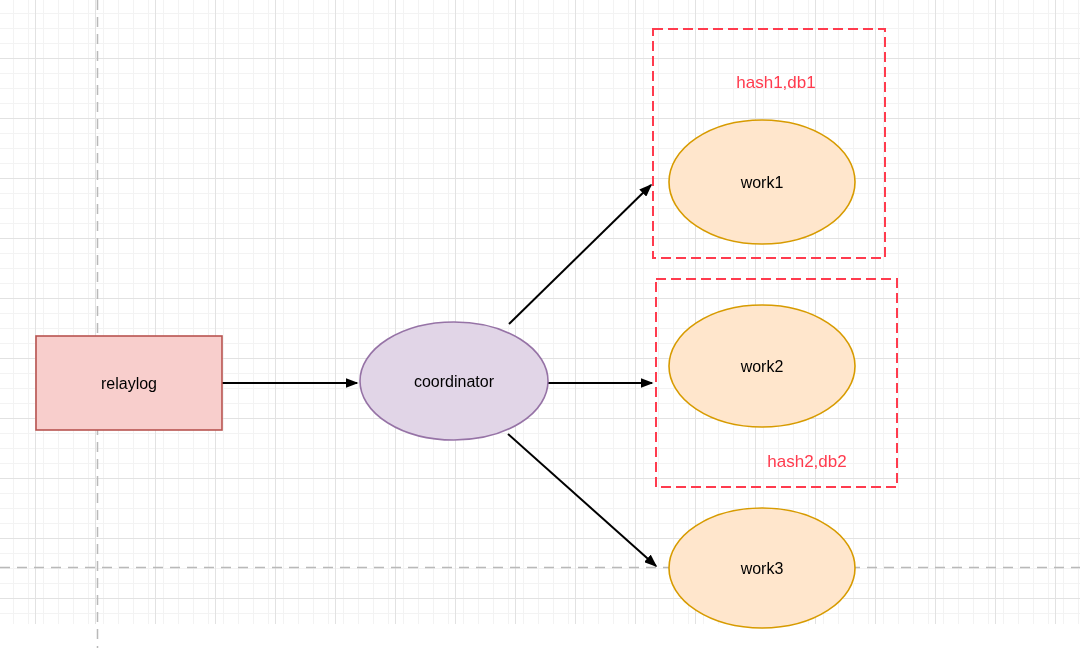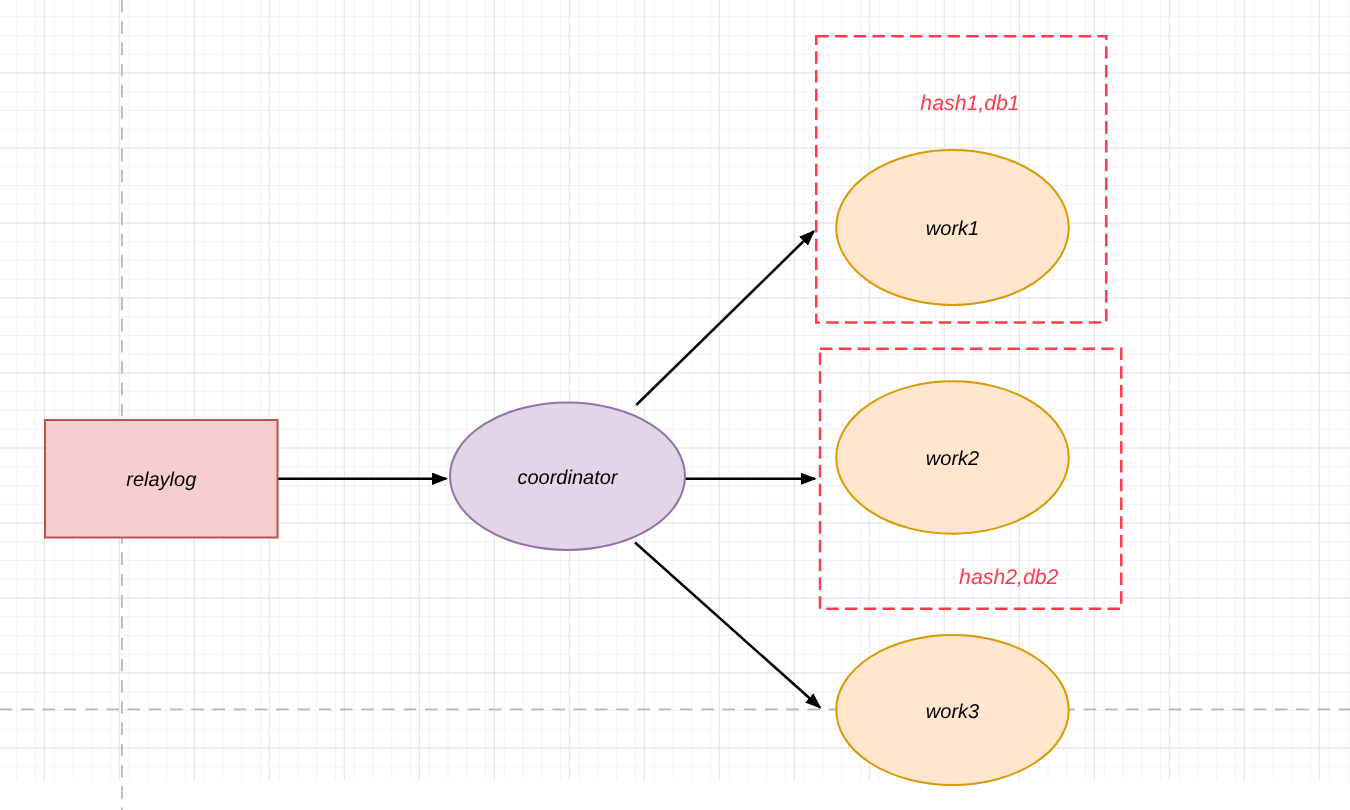--- a/index.html
+++ b/index.html
@@ -15,21 +15,20 @@
     width: 1080px;
     height: 624px;
     background-color: #ffffff;
     background-image:
       linear-gradient(#e2e2e2 1px, transparent 1px),
       linear-gradient(90deg, #e2e2e2 1px, transparent 1px),
       linear-gradient(#f3f3f3 1px, transparent 1px),
       linear-gradient(90deg, #f3f3f3 1px, transparent 1px);
     background-size: 60px 60px, 60px 60px, 15px 15px, 15px 15px;
     background-position: 35px 58px, 35px 58px, 13px 13px, 13px 13px;
-    font-style: italic;
   }
   svg { position: absolute; top: 0; left: 0; }
 
   .page-divider {
     fill: none;
     stroke-width: 1.5;
     stroke-dasharray: 10 7;
   }
   .group-box {
     fill: none;

